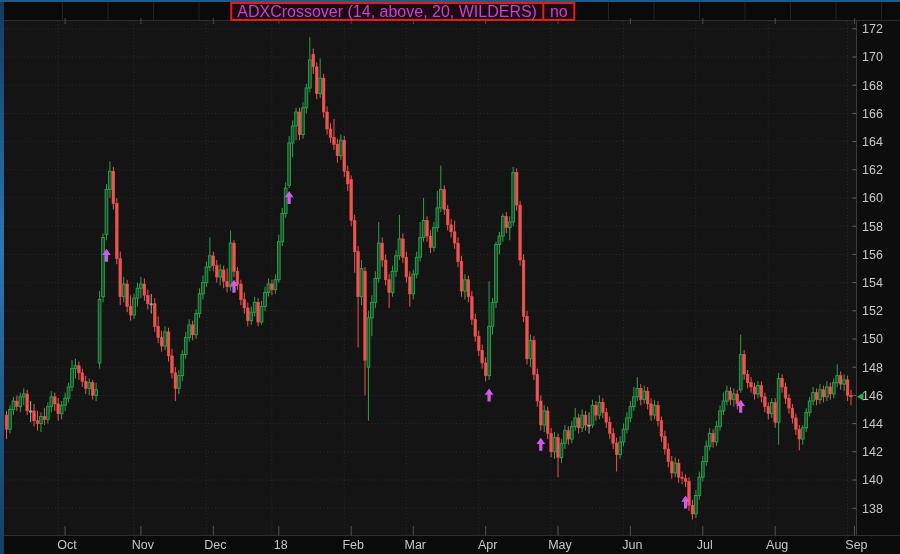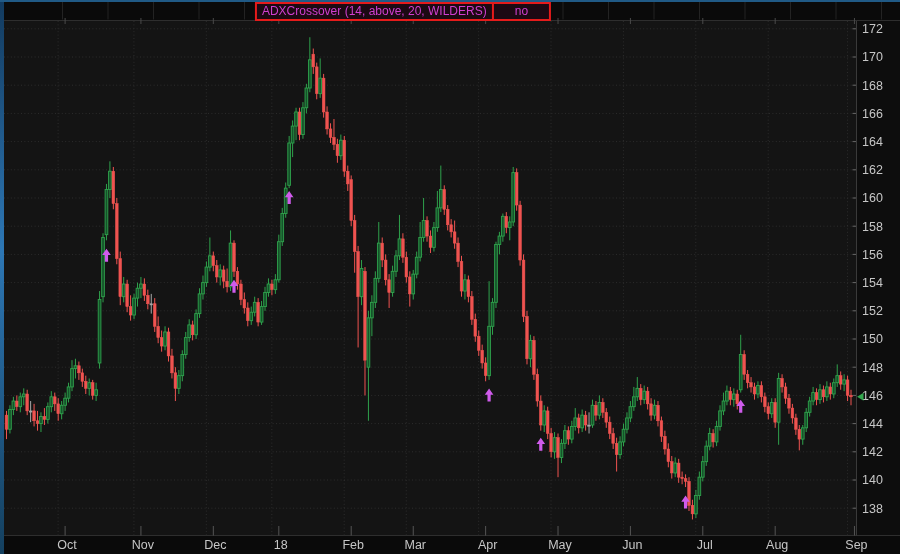--- a/index.html
+++ b/index.html
@@ -7,23 +7,23 @@
          font-family:"Liberation Sans",sans-serif;}
   .band{position:absolute;left:0;width:900px;background:#0a0a0a;}
   #top-band{top:0;height:20px;border-bottom:1px solid #2e2e2e;}
   #bottom-band{top:535px;height:19px;border-top:1px solid #2e2e2e;}
   #axis-panel{position:absolute;top:21px;left:857px;width:43px;height:514px;background:#0d0d0d;}
   #left-edge{position:absolute;top:0;left:0;width:4px;height:554px;
              background:linear-gradient(180deg,#123a5e 0%,#2d77b5 45%,#14405f 100%);}
   #top-edge{position:absolute;top:0;left:0;width:900px;height:2px;background:#205a86;}
   #indicator-flag{position:absolute;top:2px;left:403px;transform:translateX(-50%);
       display:flex;align-items:stretch;border:2px solid #e51b1b;background:#1c0913;
-      color:#cf3fcf;font-size:12px;line-height:13px;white-space:nowrap;z-index:5;}
+      color:#cf3fcf;font-size:16px;line-height:13px;white-space:nowrap;z-index:5;}
   #indicator-flag .cell{padding:1px 5px;}
-  #indicator-flag .val{border-left:2px solid #e51b1b;padding:1px 21px;}
+  #indicator-flag .val{border-left:2px solid #e51b1b;padding:1px 6px;}
   svg{position:absolute;top:0;left:0;}
   text{font-family:"Liberation Sans",sans-serif;}
 </style>
 </head>
 <body>
 
 <div id="frame">
   <div id="top-band" class="band"></div>
   <div id="bottom-band" class="band"></div>
   <div id="axis-panel"></div>

